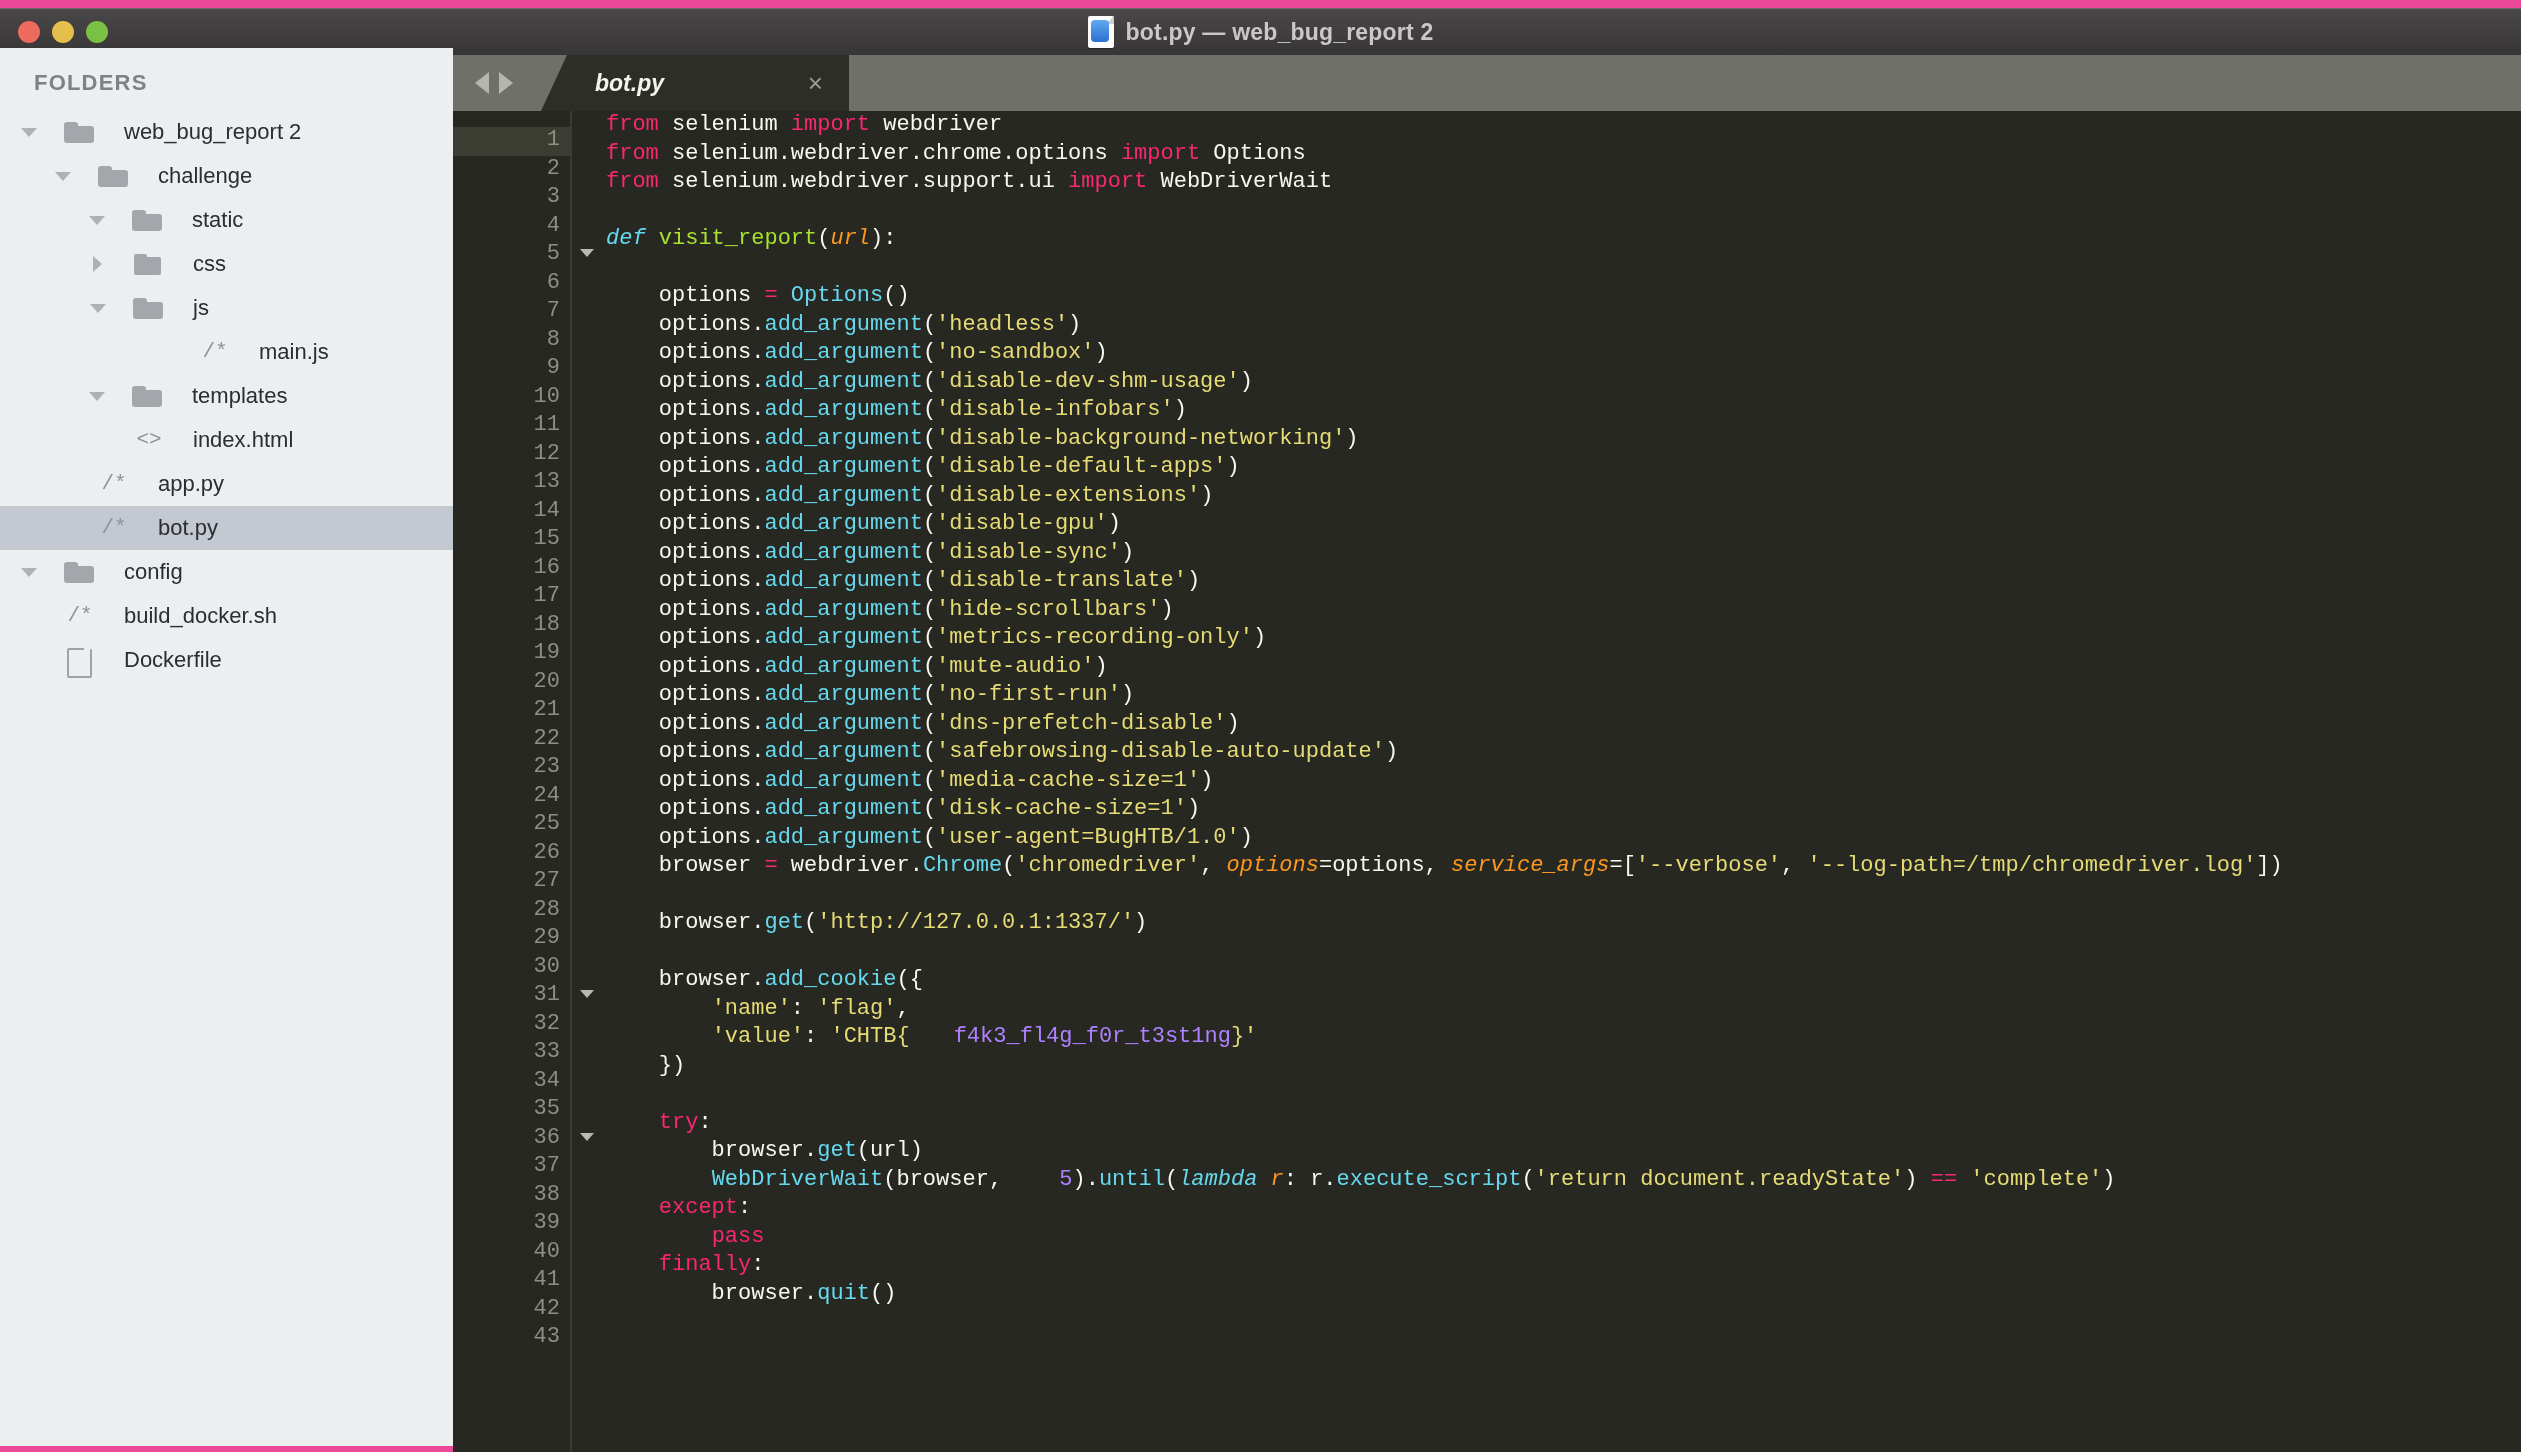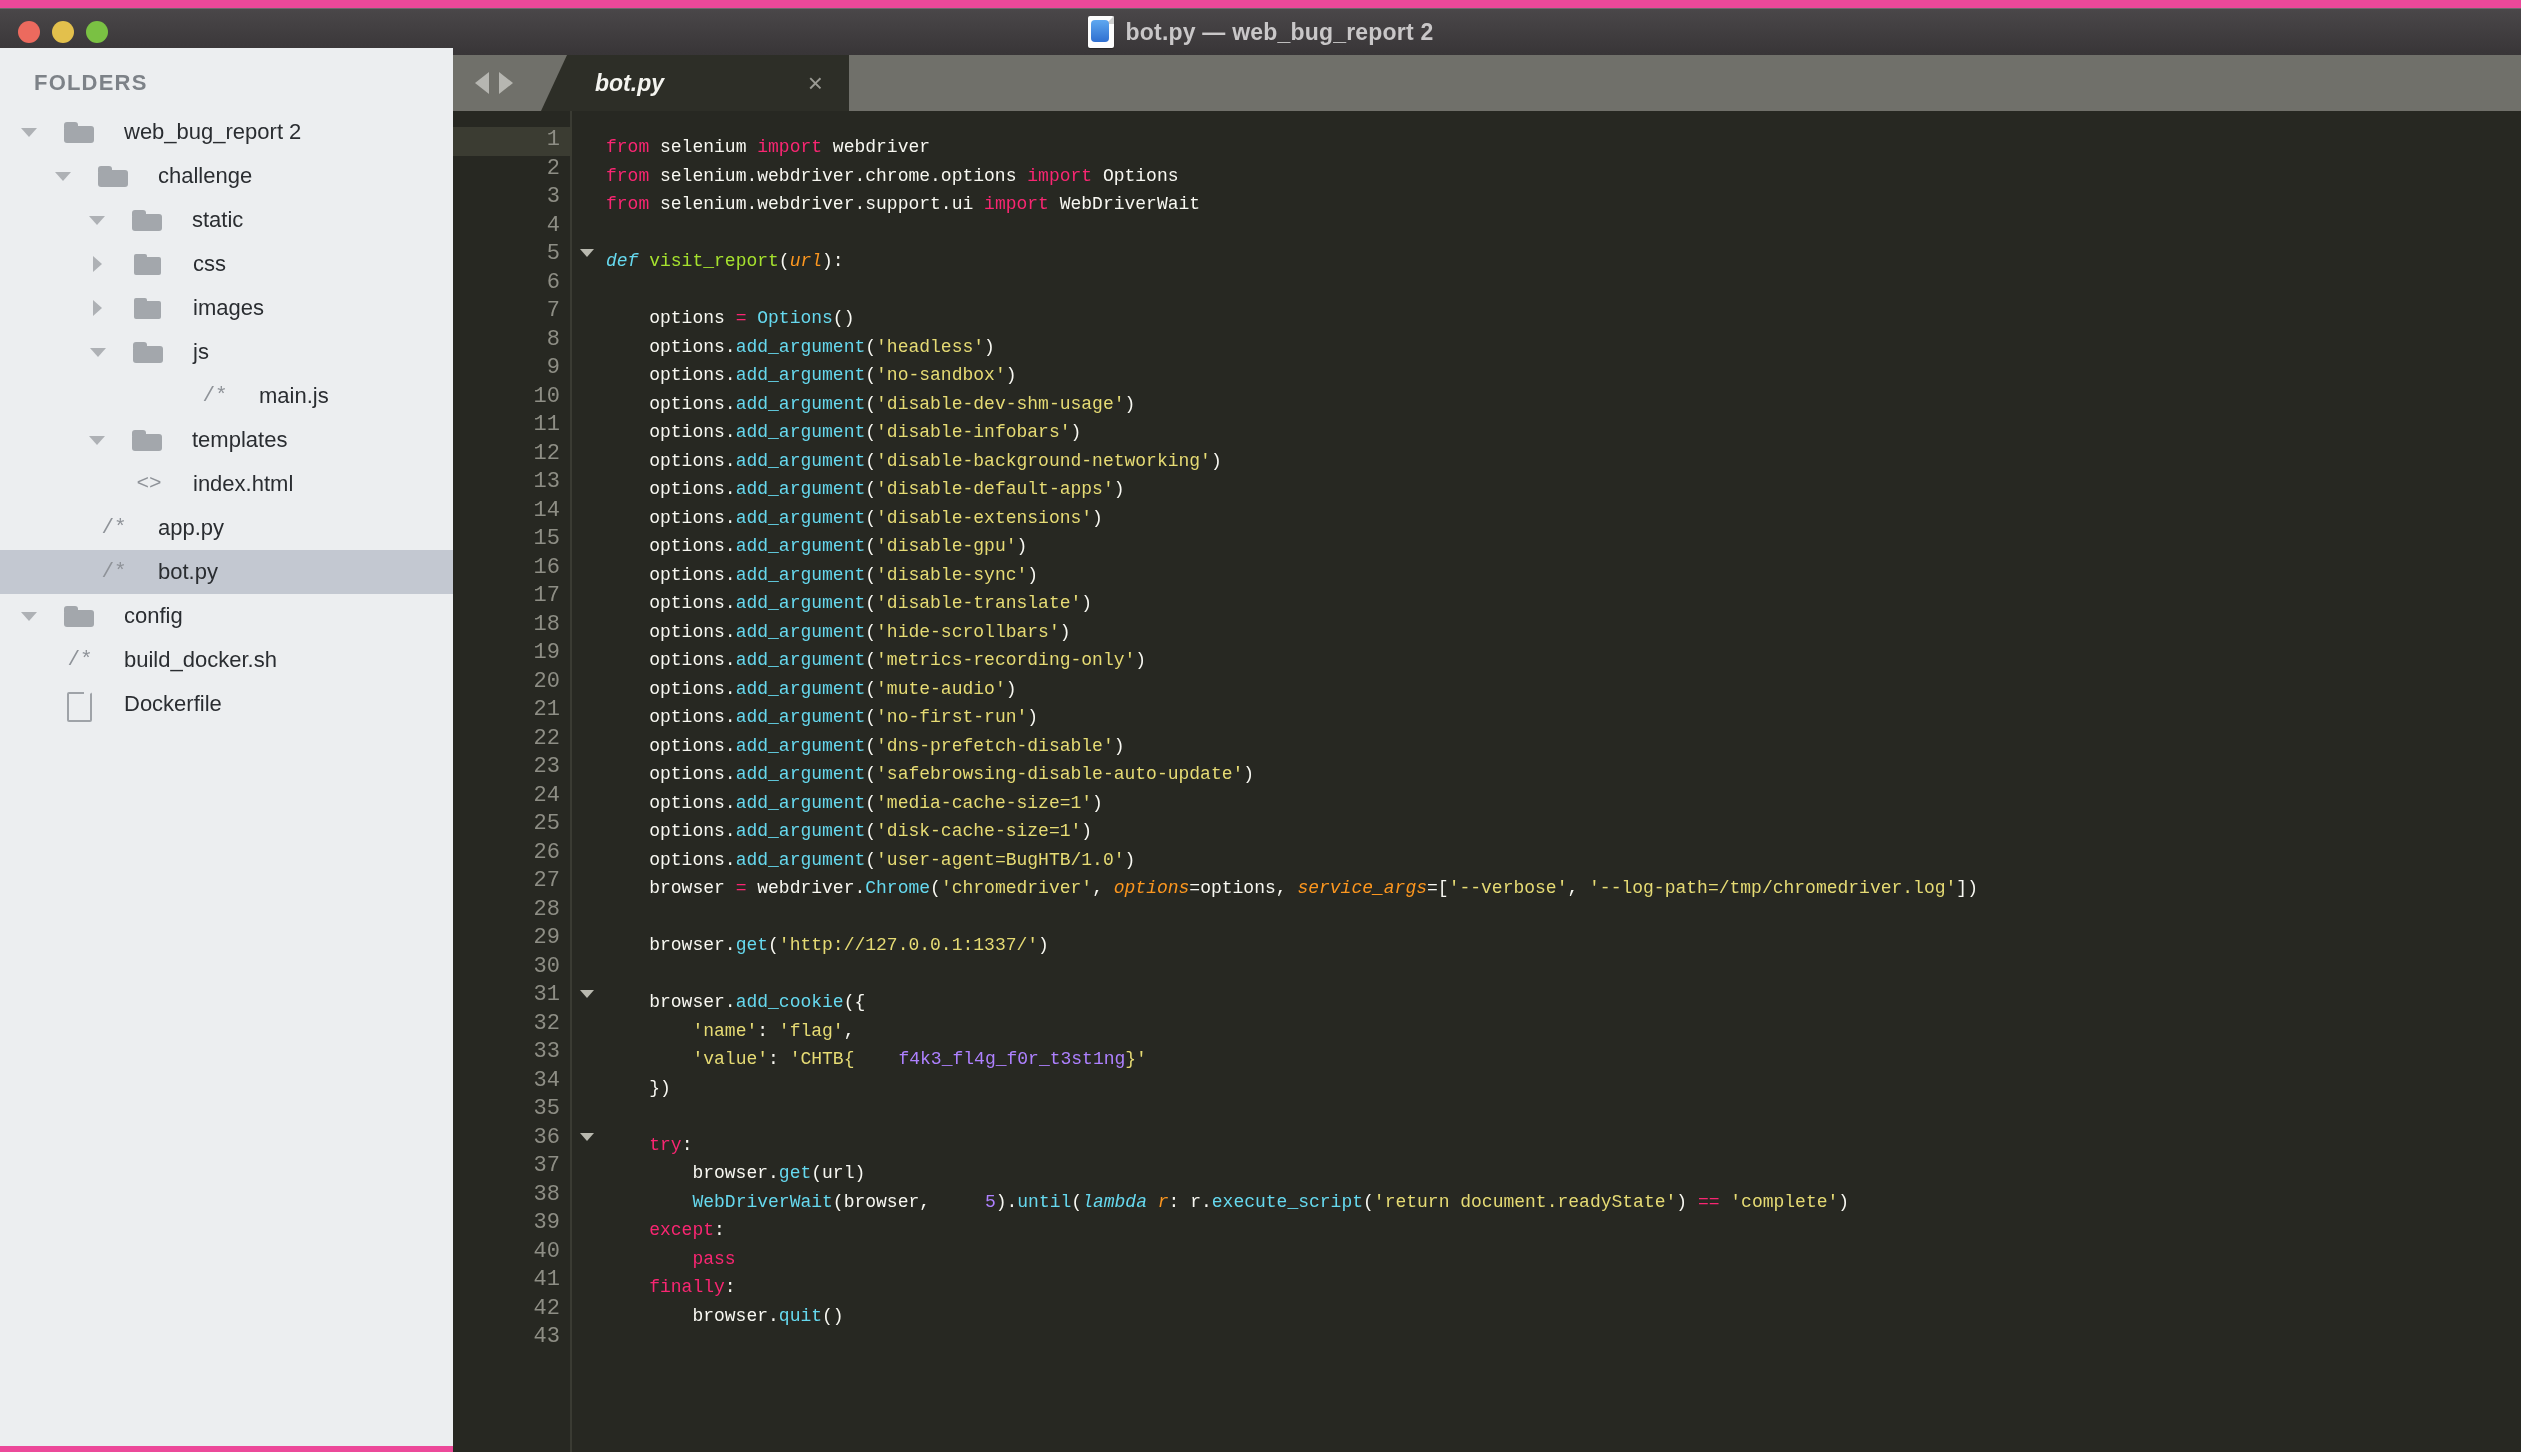--- a/index.html
+++ b/index.html
@@ -175,22 +175,22 @@
     position: absolute; right: -22px; top: 8px;
     width: 0; height: 0;
     border-left: 7px solid transparent; border-right: 7px solid transparent;
     border-top: 8px solid #b9b9af;
   }
   .gutter-sep {
     position: absolute; right: 0; top: 0; bottom: 0; width: 2px; background: #3a3b33;
   }
   .code {
     flex: 1; position: relative;
-    font-family: "Liberation Mono", monospace; font-size: 18px;
-    padding-top: 22px; padding-left: 34px;
+    font-family: "Liberation Mono", monospace; font-size: 22px;
+    padding-top: 0; padding-left: 34px;
     color: #f8f8f2; white-space: pre;
   }
   .cl { height: 28.5px; line-height: 28.5px; }
   .k   { color: #f92672; }      
   .kw  { color: #66d9ef; font-style: italic; } 
   .fn  { color: #a6e22e; }      
   .pm  { color: #fd971f; font-style: italic; } 
   .cy  { color: #66d9ef; }      
   .st  { color: #e6db74; }      
   .nu  { color: #ae81ff; margin-left: 44px; }      
@@ -228,25 +228,20 @@
         </div>
         <div class="row i3">
           <span class="arrow down"></span>
           <span class="ico folder-open"></span>
           <span class="label">static</span>
         </div>
         <div class="row i4">
           <span class="arrow right"></span>
           <span class="ico folder-closed"></span>
           <span class="label">css</span>
-        </div>
-        <div class="row i4">
-          <span class="arrow right"></span>
-          <span class="ico folder-closed"></span>
-          <span class="label">images</span>
         </div>
         <div class="row i4">
           <span class="arrow down"></span>
           <span class="ico folder-open"></span>
           <span class="label">js</span>
         </div>
         <div class="row i5">
           <span class="arrow none"></span>
           <span class="ico file-code">/*</span>
           <span class="label">main.js</span>

